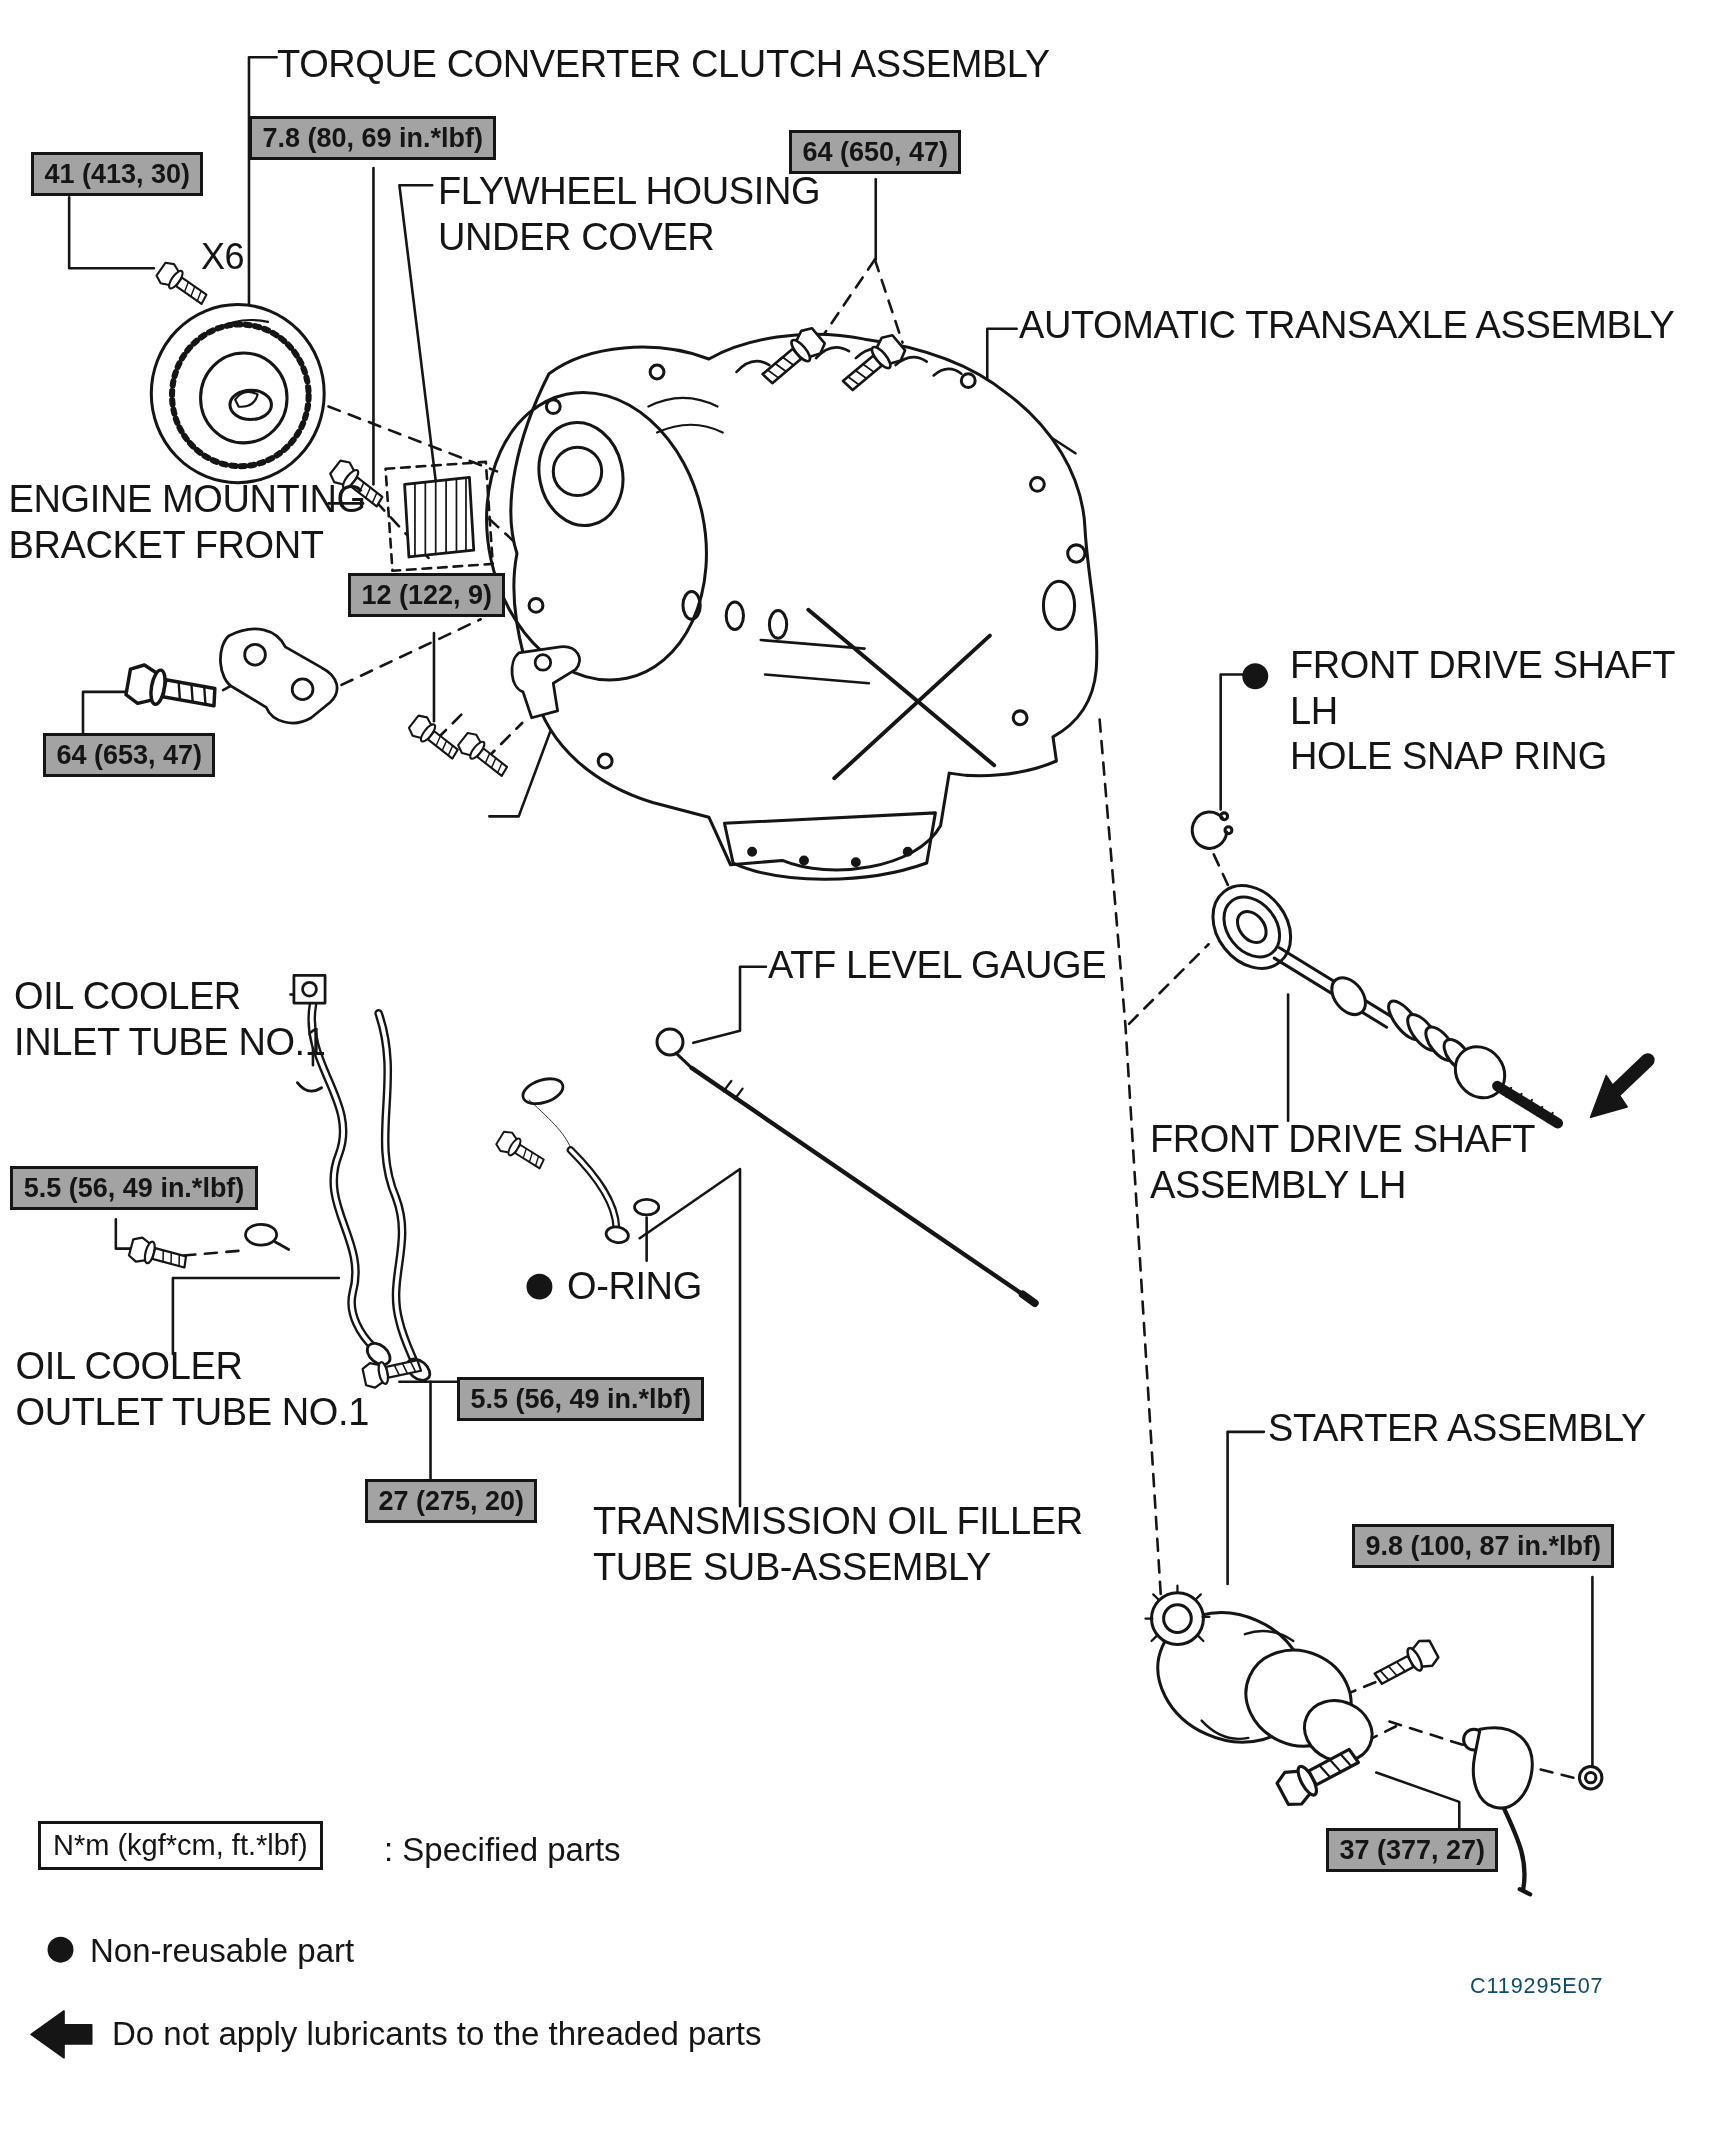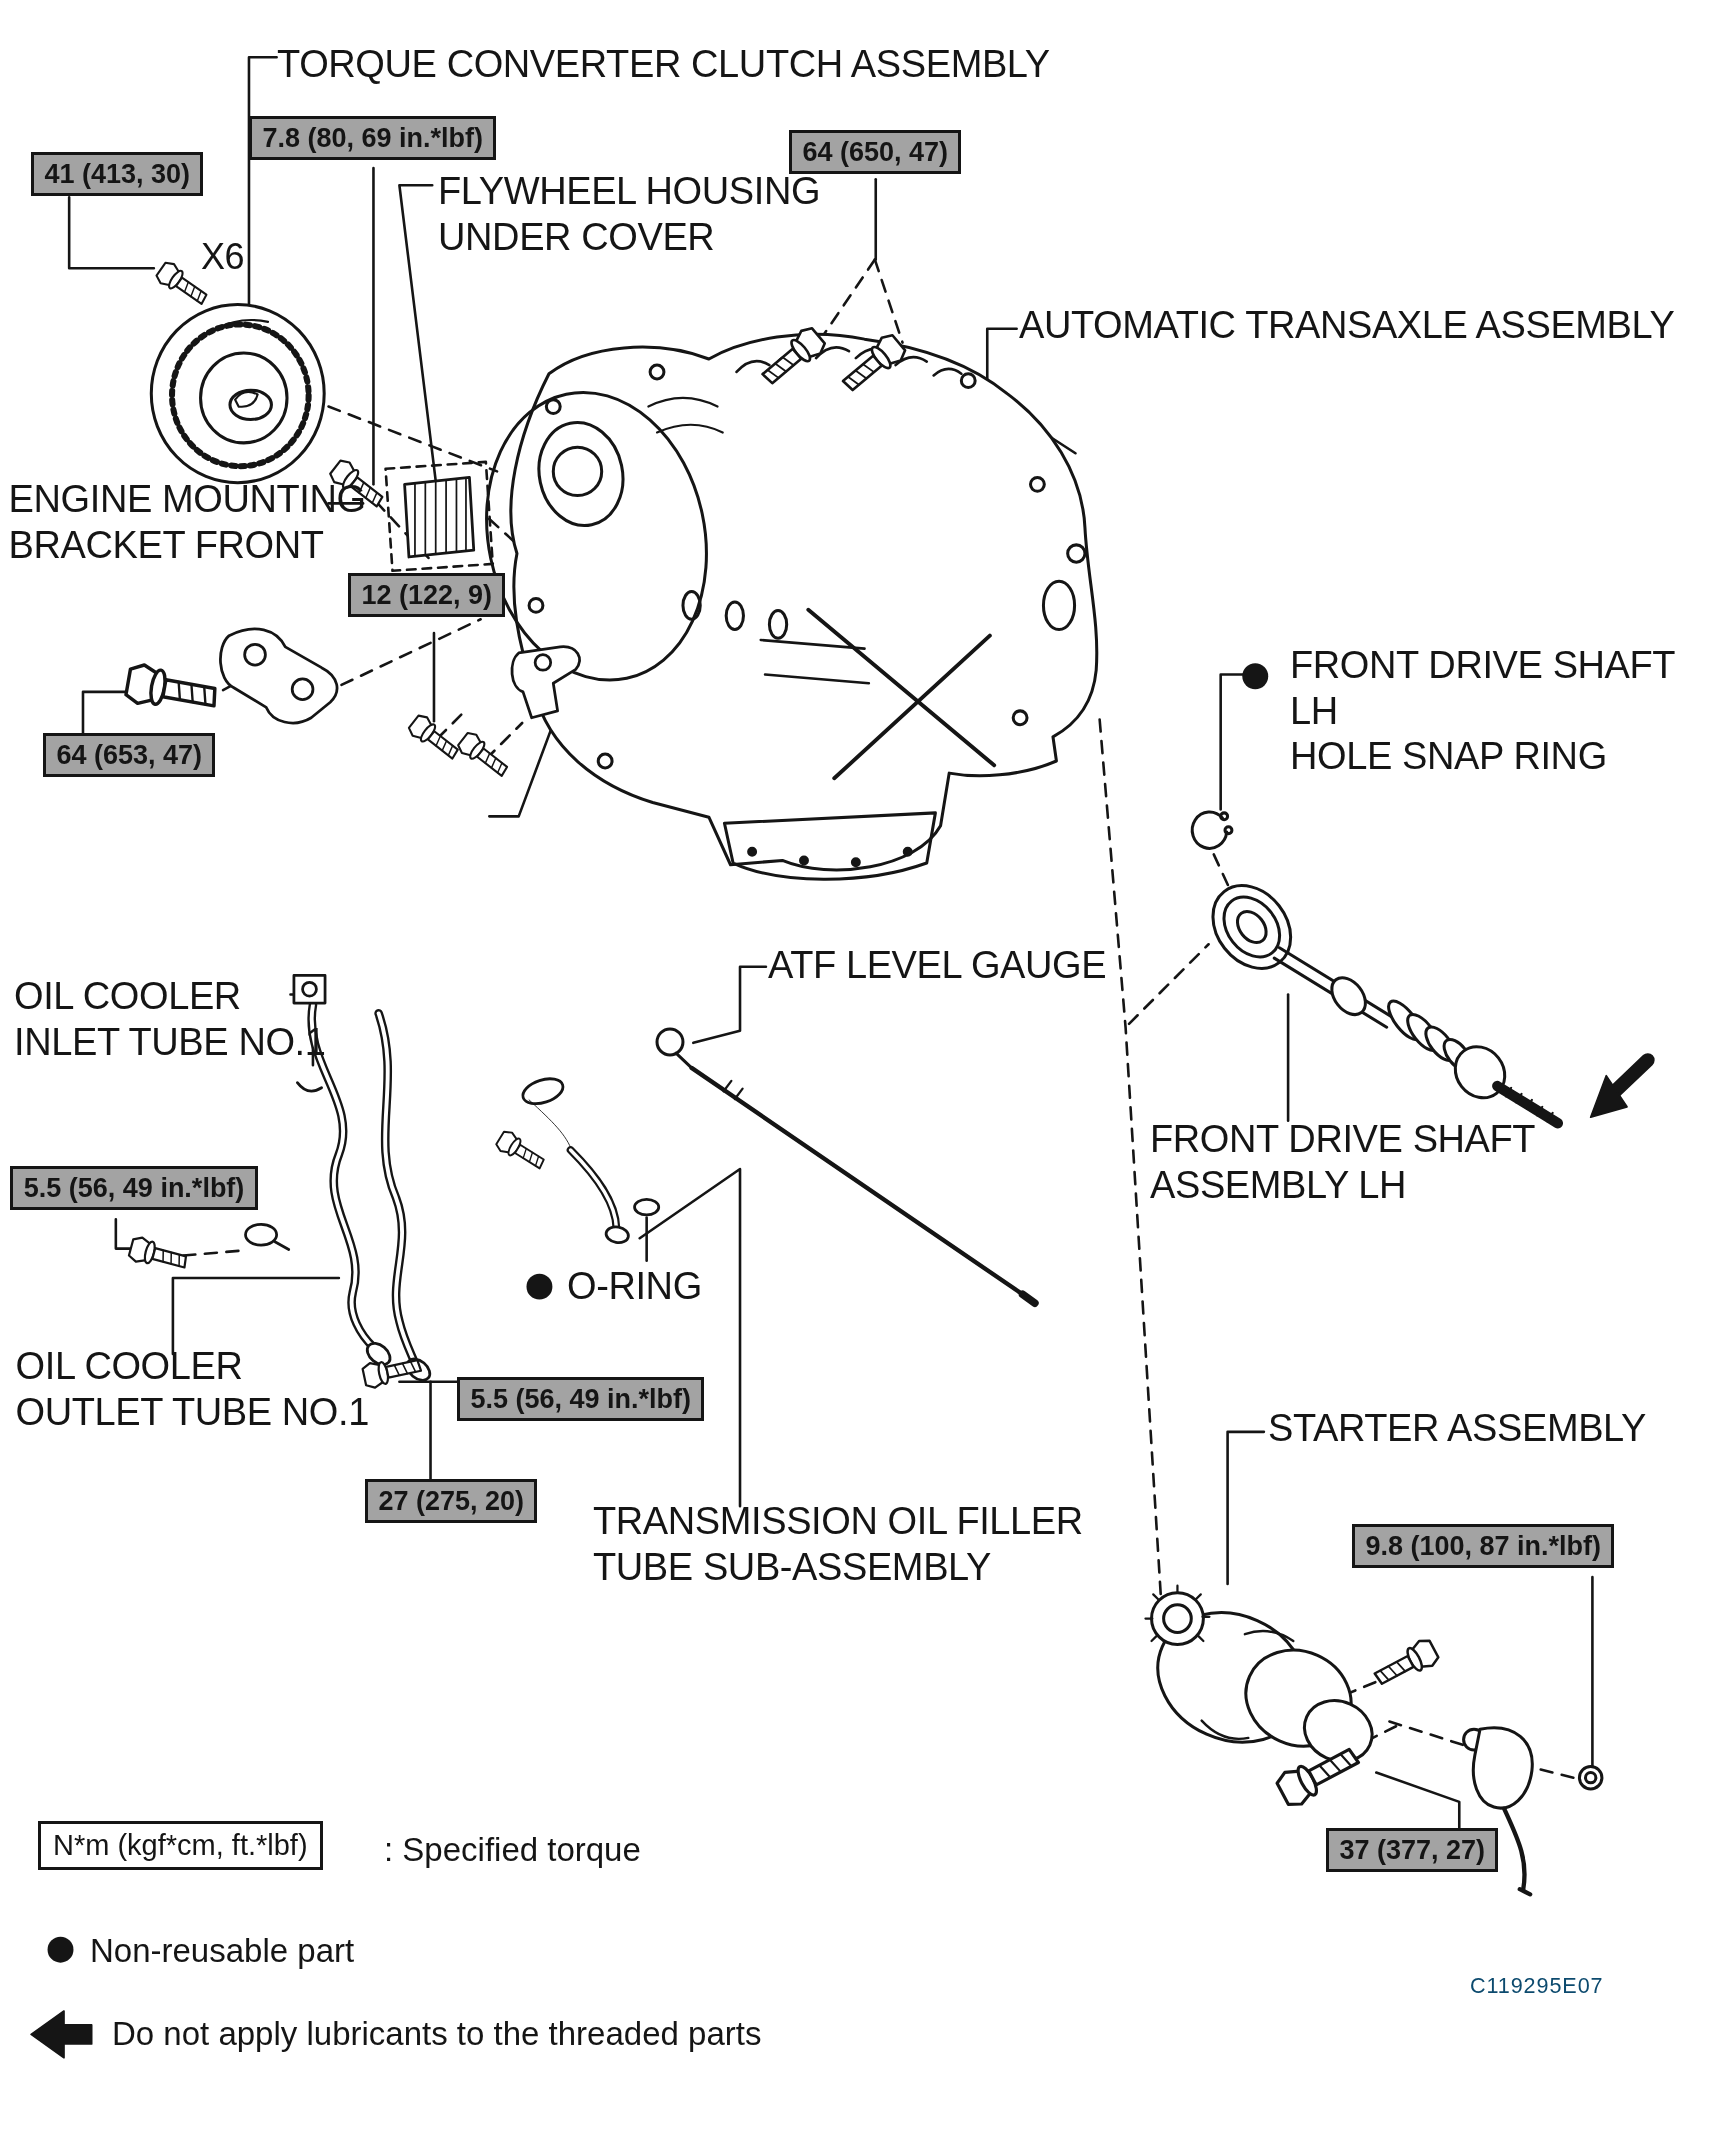--- a/index.html
+++ b/index.html
@@ -276,19 +276,19 @@
 <div class="tq" style="left:789px;top:130px;">64 (650, 47)</div>
 <div class="tq" style="left:348px;top:564px;margin-top:9px;">12 (122, 9)</div>
 <div class="tq" style="left:43px;top:733px;">64 (653, 47)</div>
 <div class="tq" style="left:10.4px;top:1166px;">5.5 (56, 49 in.*lbf)</div>
 <div class="tq" style="left:457px;top:1377px;">5.5 (56, 49 in.*lbf)</div>
 <div class="tq" style="left:329px;top:1479px;margin-left:36px;">27 (275, 20)</div>
 <div class="tq" style="left:1352px;top:1524px;">9.8 (100, 87 in.*lbf)</div>
 <div class="tq" style="left:1326px;top:1828px;">37 (377, 27)</div>
 
 <div class="tq-legend" style="left:38px;top:1821px;">N*m (kgf*cm, ft.*lbf)</div>
-<div class="legend-text" style="left:384px;top:1831px;">: Specified torque</div>
+<div class="legend-text" style="left:384px;top:1831px;">: Specified parts</div>
 <div class="legend-text" style="left:90px;top:1932px;">Non-reusable part</div>
 <div class="legend-text" style="left:112px;top:2015px;">Do not apply lubricants to the threaded parts</div>
 <div class="code" style="left:1470px;top:1973px;">C119295E07</div>
 
 </div>
 
 
 </body></html>

